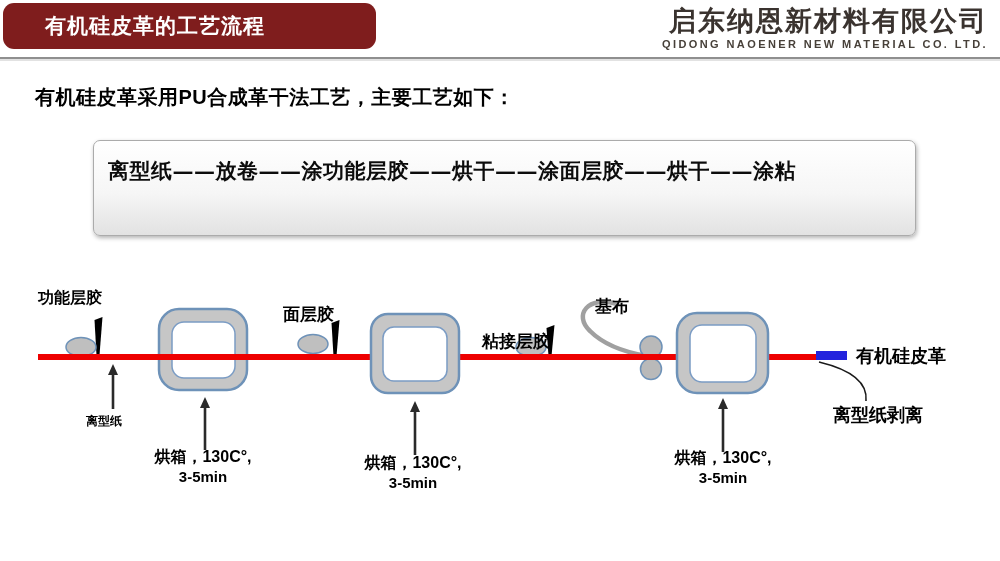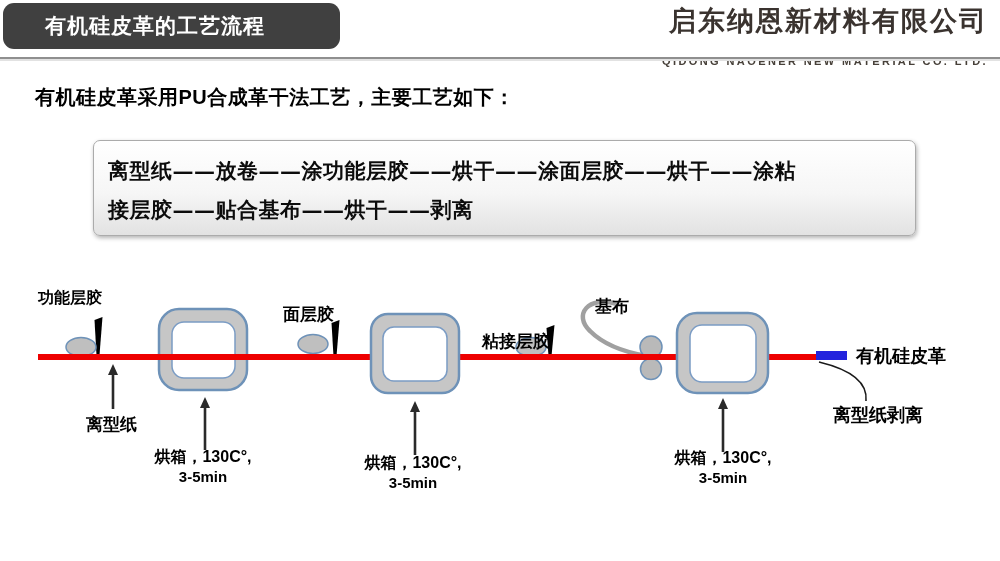--- a/index.html
+++ b/index.html
@@ -2,31 +2,31 @@
 <html><head>
 <meta charset="utf-8">
 <style>
   html,body{margin:0;padding:0;background:#888;}
   .slide{
     position:relative;width:1000px;height:561px;background:#ffffff;
     font-family:"Liberation Sans",sans-serif;overflow:hidden;margin:0 auto;
   }
   
   .title-box{
-    position:absolute;left:3px;top:3px;width:337px;height:46px;
-    background:#404040;border-radius:11px;
+    position:absolute;left:3px;top:3px;width:373px;height:46px;
+    background:#7f1d1d;border-radius:11px;
     display:flex;align-items:center;
     color:#ffffff;font-size:21px;font-weight:600;letter-spacing:1px;
     padding-left:42px;box-sizing:border-box;
   }
   .logo{
     position:absolute;right:12px;top:6px;text-align:right;color:#3a332f;
   }
   .logo .cn{font-size:27px;font-weight:700;letter-spacing:2px;line-height:30px;}
-  .logo .en{font-size:11px;font-weight:600;letter-spacing:2.4px;color:#474039;margin-top:19px;}
+  .logo .en{font-size:11px;font-weight:600;letter-spacing:2.4px;color:#474039;margin-top:2px;}
   .divider{
     position:absolute;left:0;top:57px;width:1000px;height:0;
     border-top:2px solid #8f8f8f;border-bottom:2px solid #e2e2e2;
   }
   
   .intro{
     position:absolute;left:35px;top:84px;
     font-size:20px;font-weight:700;color:#000;letter-spacing:0.5px;
   }
   
@@ -36,21 +36,21 @@
     background:linear-gradient(180deg,#ffffff 0%,#f6f6f6 55%,#e2e2e2 100%);
     box-shadow:1px 2px 4px rgba(0,0,0,0.3);
     padding:10px 14px;
     font-family:"DejaVu Serif","Liberation Serif",serif;
     font-size:21px;font-weight:600;color:#0c0c0c;line-height:39px;
     letter-spacing:0.5px;white-space:nowrap;margin-left:14px;
   }
   
   .lbl{position:absolute;font-weight:700;color:#000;white-space:nowrap;}
   .lbl-coater1{left:38px;top:288px;font-size:16px;}
-  .lbl-paper{left:86px;top:413px;font-size:17px;}
+  .lbl-paper{left:86px;top:413px;font-size:12px;}
   .lbl-coater2{left:283px;top:303px;font-size:17px;}
   .lbl-coater3{left:482px;top:306px;font-size:17px;margin-top:24px;}
   .lbl-fabric{left:595px;top:295px;font-size:17px;}
   .lbl-product{left:856px;top:344px;font-size:18px;}
   .lbl-peel{left:833px;top:403px;font-size:18px;}
   .oven-label{position:absolute;width:150px;text-align:center;color:#000;font-weight:700;}
   .oven-label .ol1{font-size:16px;line-height:20px;}
   .oven-label .ol2{font-size:15px;line-height:19px;}
   .oven-label-1{left:128px;top:447px;}
   .oven-label-2{left:338px;top:453px;}
@@ -68,21 +68,20 @@
   <div class="logo">
     <div class="cn">启东纳恩新材料有限公司</div>
     <div class="en">QIDONG NAOENER NEW MATERIAL CO. LTD.</div>
   </div>
   <div class="divider"></div>
 
   <div class="intro">有机硅皮革采用PU合成革干法工艺，主要工艺如下：</div>
 
   <div class="flow-box">
     <div>离型纸——放卷——涂功能层胶——烘干——涂面层胶——烘干——涂粘</div>
-    <div>接层胶——贴合基布——烘干——剥离</div>
   </div>
 
   <svg class="diagram" viewBox="0 0 1000 561">
 
     <g>
       <rect x="159" y="309" width="88" height="81" rx="20" fill="#c6c6c6" stroke="#6e92b8" stroke-width="2.5"></rect>
       <rect x="172" y="322" width="63" height="56" rx="12" fill="#ffffff" stroke="#7b9cc4" stroke-width="1.5"></rect>
     </g>
 
     <g>

